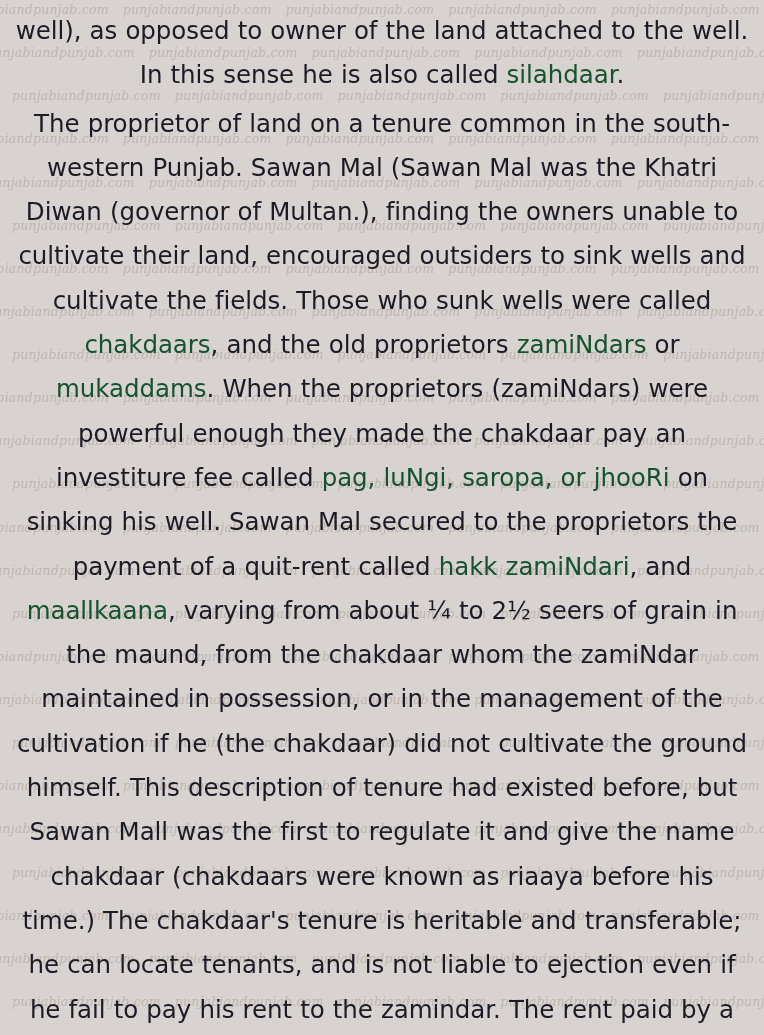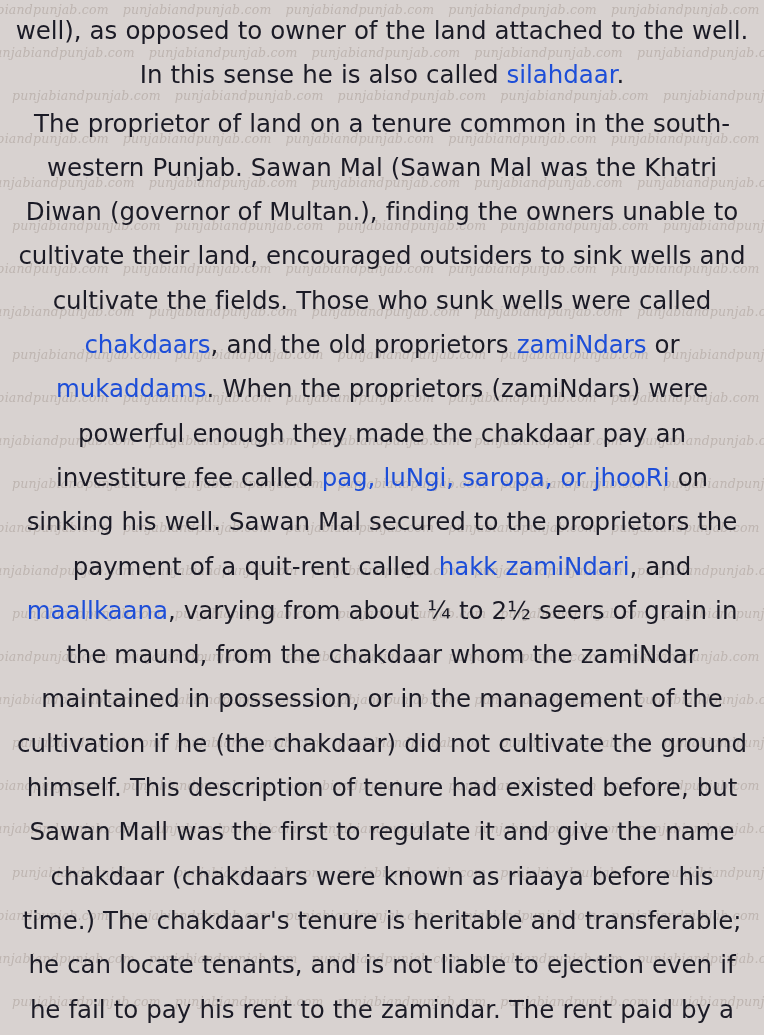--- a/index.html
+++ b/index.html
@@ -57,21 +57,21 @@
   #page-text p {
     margin: 0;
   }
   .para-continued {
     padding-top: 9px;
   }
   .para-body {
     padding-top: 4px;
   }
   .term {
-    color: #1d4ed8;
+    color: #14532d;
   }
 </style>
 </head>
 <body>
 
 <div id="watermark-layer">
     <div class="wm-row" style="top: 4px; left: -40px; color: rgb(185, 175, 170);"><span>punjabiandpunjab.com</span><span>punjabiandpunjab.com</span><span>punjabiandpunjab.com</span><span>punjabiandpunjab.com</span><span>punjabiandpunjab.com</span></div>
     <div class="wm-row" style="top: 47.125px; left: -14px; color: rgb(185, 175, 170);"><span>punjabiandpunjab.com</span><span>punjabiandpunjab.com</span><span>punjabiandpunjab.com</span><span>punjabiandpunjab.com</span><span>punjabiandpunjab.com</span></div>
     <div class="wm-row" style="top: 90.25px; left: 12px; color: rgb(185, 175, 170);"><span>punjabiandpunjab.com</span><span>punjabiandpunjab.com</span><span>punjabiandpunjab.com</span><span>punjabiandpunjab.com</span><span>punjabiandpunjab.com</span></div>
     <div class="wm-row" style="top: 133.375px; left: -40px; color: rgb(185, 175, 170);"><span>punjabiandpunjab.com</span><span>punjabiandpunjab.com</span><span>punjabiandpunjab.com</span><span>punjabiandpunjab.com</span><span>punjabiandpunjab.com</span></div>

